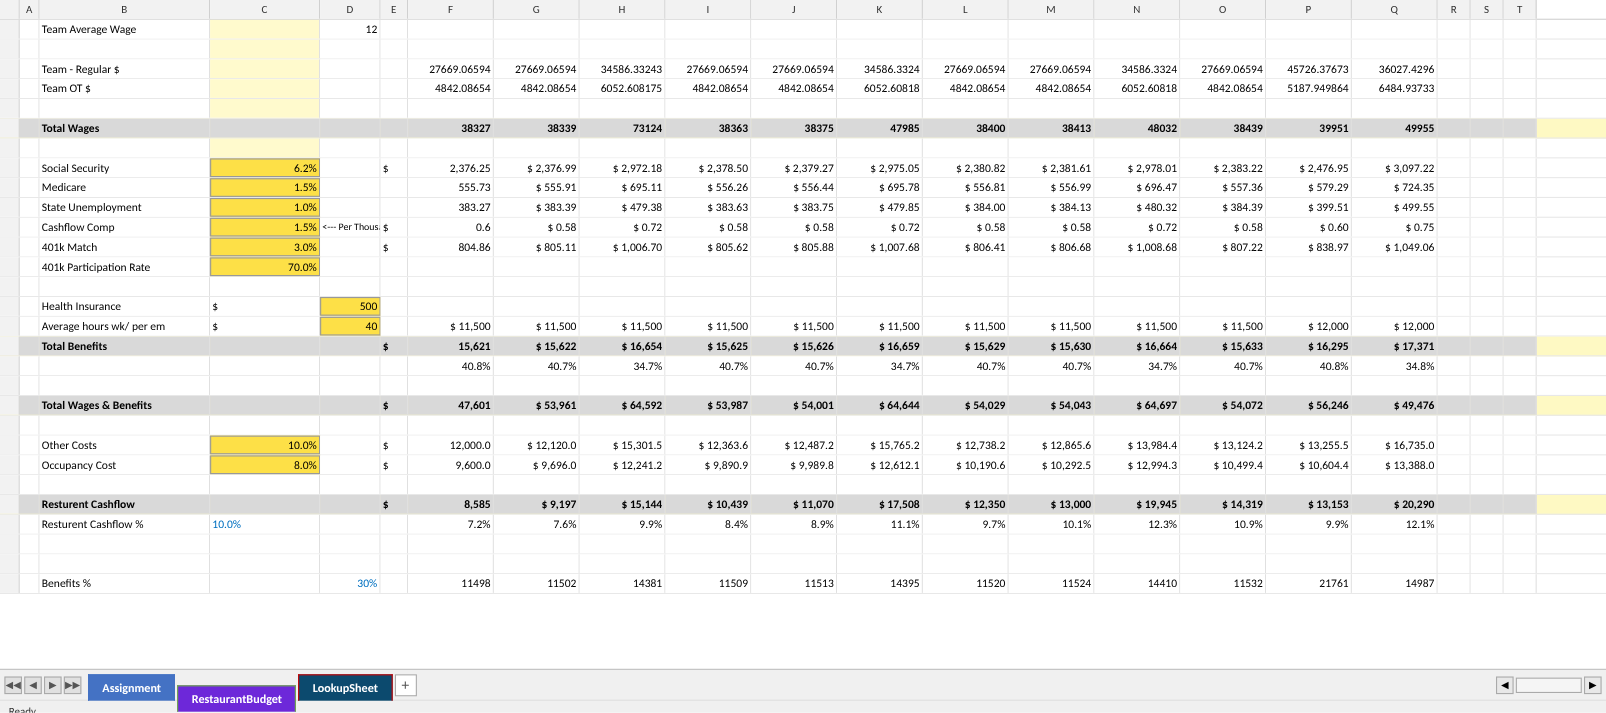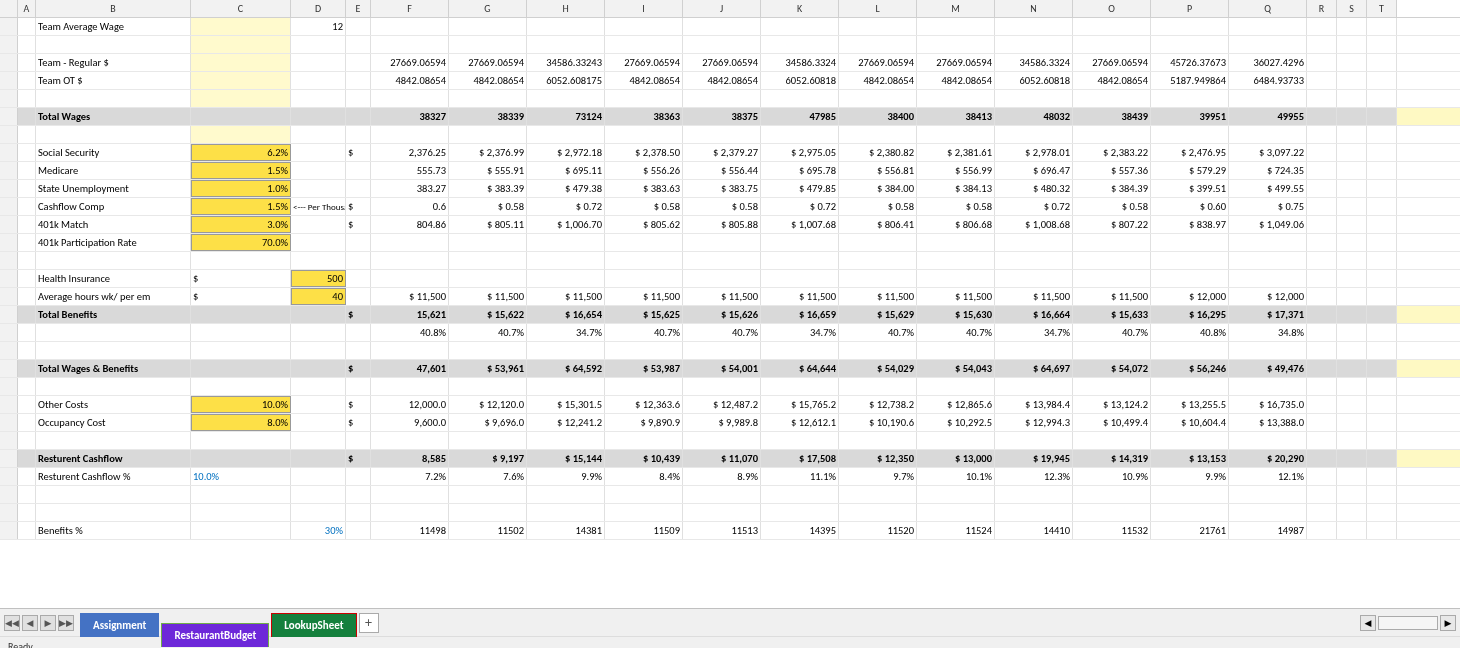--- a/index.html
+++ b/index.html
@@ -150,21 +150,21 @@
       color: #fff;
       border-color: #4472c4;
     }
     .tab.active-green {
       background: #6d28d9;
       color: #fff;
       border-color: #70ad47;
       margin-top: 24px;
     }
     .tab.active-red {
-      background: #15803d;
+      background: #0c4a6e;
       color: #fff;
       border-color: #cc0000;
     }
     .tab-add {
       width: 20px;
       height: 20px;
       border: 1px solid #aaa;
       background: #fff;
       display: flex;
       align-items: center;

